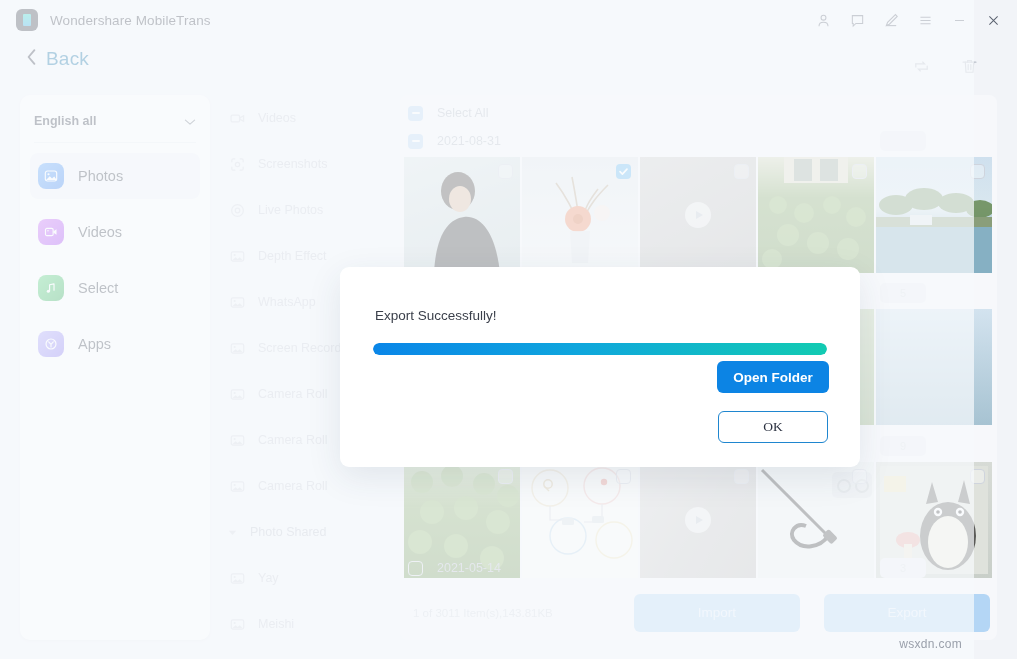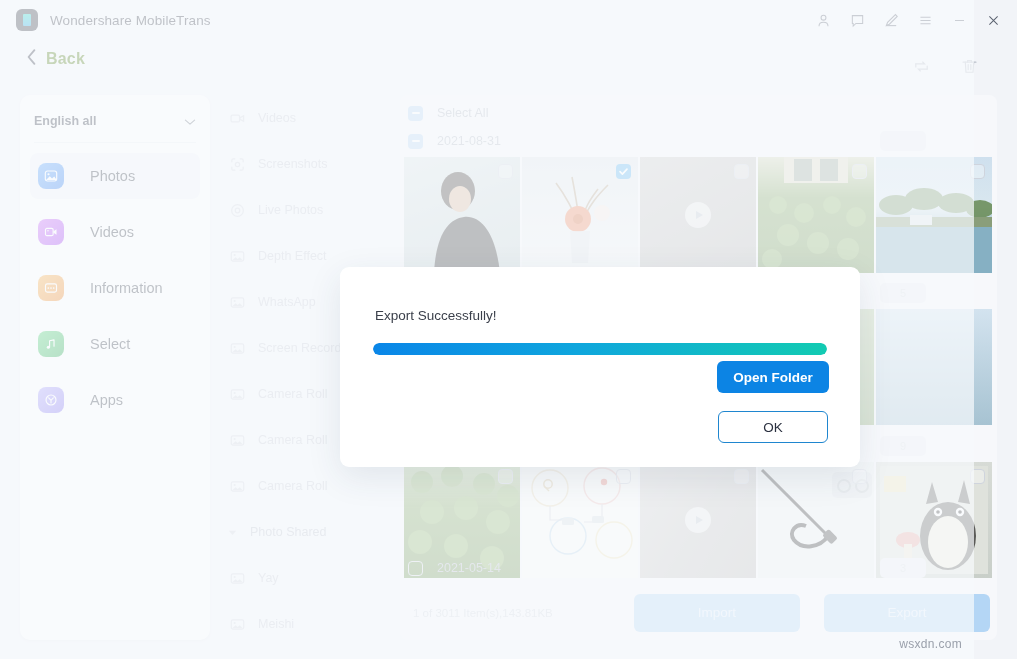--- a/index.html
+++ b/index.html
@@ -54,21 +54,21 @@
     position: absolute; top: 40px; left: 0;
     width: 1017px; height: 50px;
   }
   .back-btn {
     position: absolute; left: 26px; top: 8px;
     display: flex; align-items: center; gap: 9px;
     cursor: pointer;
   }
   .back-chevron { display: block; }
   .back-label {
-    font-size: 16px; font-weight: bold; color: #4d7c0f; letter-spacing: .2px;
+    font-size: 19px; font-weight: normal; color: #0369a1; letter-spacing: .2px;
   }
   .toolbar-icons {
     position: absolute; right: 36px; top: 14px;
     display: flex; align-items: center; gap: 24px;
   }
   .tool-icon { cursor: pointer; display: flex; align-items: center; justify-content: center;
                width: 24px; height: 24px; }
 
   
   .sidebar {
@@ -82,21 +82,21 @@
   .lang-select {
     height: 44px; margin: 4px 14px 0 14px;
     display: flex; align-items: center; justify-content: space-between;
     border-bottom: 1px solid #eef0f4;
     cursor: pointer;
     text-align: right;
   }
   .lang-label { font-size: 12.5px; font-weight: bold; color: #2b3140; }
   .nav-list { padding: 10px 10px 0 10px; }
   .nav-item {
-    display: flex; align-items: center; gap: 26px;
+    display: flex; align-items: center; gap: 14px;
     height: 46px; padding: 0 8px; margin-bottom: 10px;
     border-radius: 8px; cursor: pointer;
   }
   .nav-item.active { background: #f3f5fa; }
   .nav-ico {
     width: 26px; height: 26px; border-radius: 8px;
     display: flex; align-items: center; justify-content: center;
     flex: 0 0 auto;
   }
   .nav-ico svg { display: block; }
@@ -235,20 +235,21 @@
     height: 32px; border-radius: 6px; font-size: 13.5px;
     display: flex; align-items: center; justify-content: center;
     cursor: pointer;
   }
   .mbtn.primary {
     width: 112px; background: #0c84e4; color: #fff; font-weight: bold; border: none;
   }
   .mbtn.ghost {
     width: 110px; background: #fff; color: #2b3140;
     border: 1px solid #1f86cf;
+    font-family: Liberation Serif, serif;
   }
 
   .watermark {
     position: absolute; right: 12px; bottom: 8px;
     font-size: 12px; color: #9aa0ab; z-index: 70;
     letter-spacing: .3px;
     margin-top: 8px;
   }
 </style>
 </head>
@@ -354,31 +355,20 @@
         <span class="nav-ico" style="background:linear-gradient(135deg,#c85cf7,#9b2df0)">
           <svg width="16" height="16" viewBox="0 0 18 18" fill="none">
             <rect x="2.8" y="5" width="8.6" height="8" rx="1.6" stroke="#fff" stroke-width="1.3"></rect>
             <path d="M11.8 8.2 15.2 6v6l-3.4-2.2z" fill="#fff"></path>
             <circle cx="5.6" cy="7.6" r="0.9" fill="#fff"></circle>
           </svg>
         </span>
         <span class="nav-text">Videos</span>
       </div>
 
-      <div class="nav-item">
-        <span class="nav-ico" style="background:linear-gradient(135deg,#fbab3a,#ef7c16)">
-          <svg width="16" height="16" viewBox="0 0 18 18" fill="none">
-            <rect x="2.8" y="4.4" width="12.4" height="9.2" rx="2" stroke="#fff" stroke-width="1.3"></rect>
-            <circle cx="6" cy="9" r="0.95" fill="#fff"></circle>
-            <circle cx="9" cy="9" r="0.95" fill="#fff"></circle>
-            <circle cx="12" cy="9" r="0.95" fill="#fff"></circle>
-          </svg>
-        </span>
-        <span class="nav-text">Information</span>
-      </div>
 
       <div class="nav-item">
         <span class="nav-ico" style="background:linear-gradient(135deg,#43d06a,#14a03f)">
           <svg width="16" height="16" viewBox="0 0 18 18" fill="none">
             <path d="M7.4 12.6V5.4l5 -1.1v7.2" stroke="#fff" stroke-width="1.3" stroke-linecap="round" stroke-linejoin="round"></path>
             <circle cx="6" cy="12.6" r="1.7" fill="#fff"></circle>
           </svg>
         </span>
         <span class="nav-text">Select</span>
       </div>

